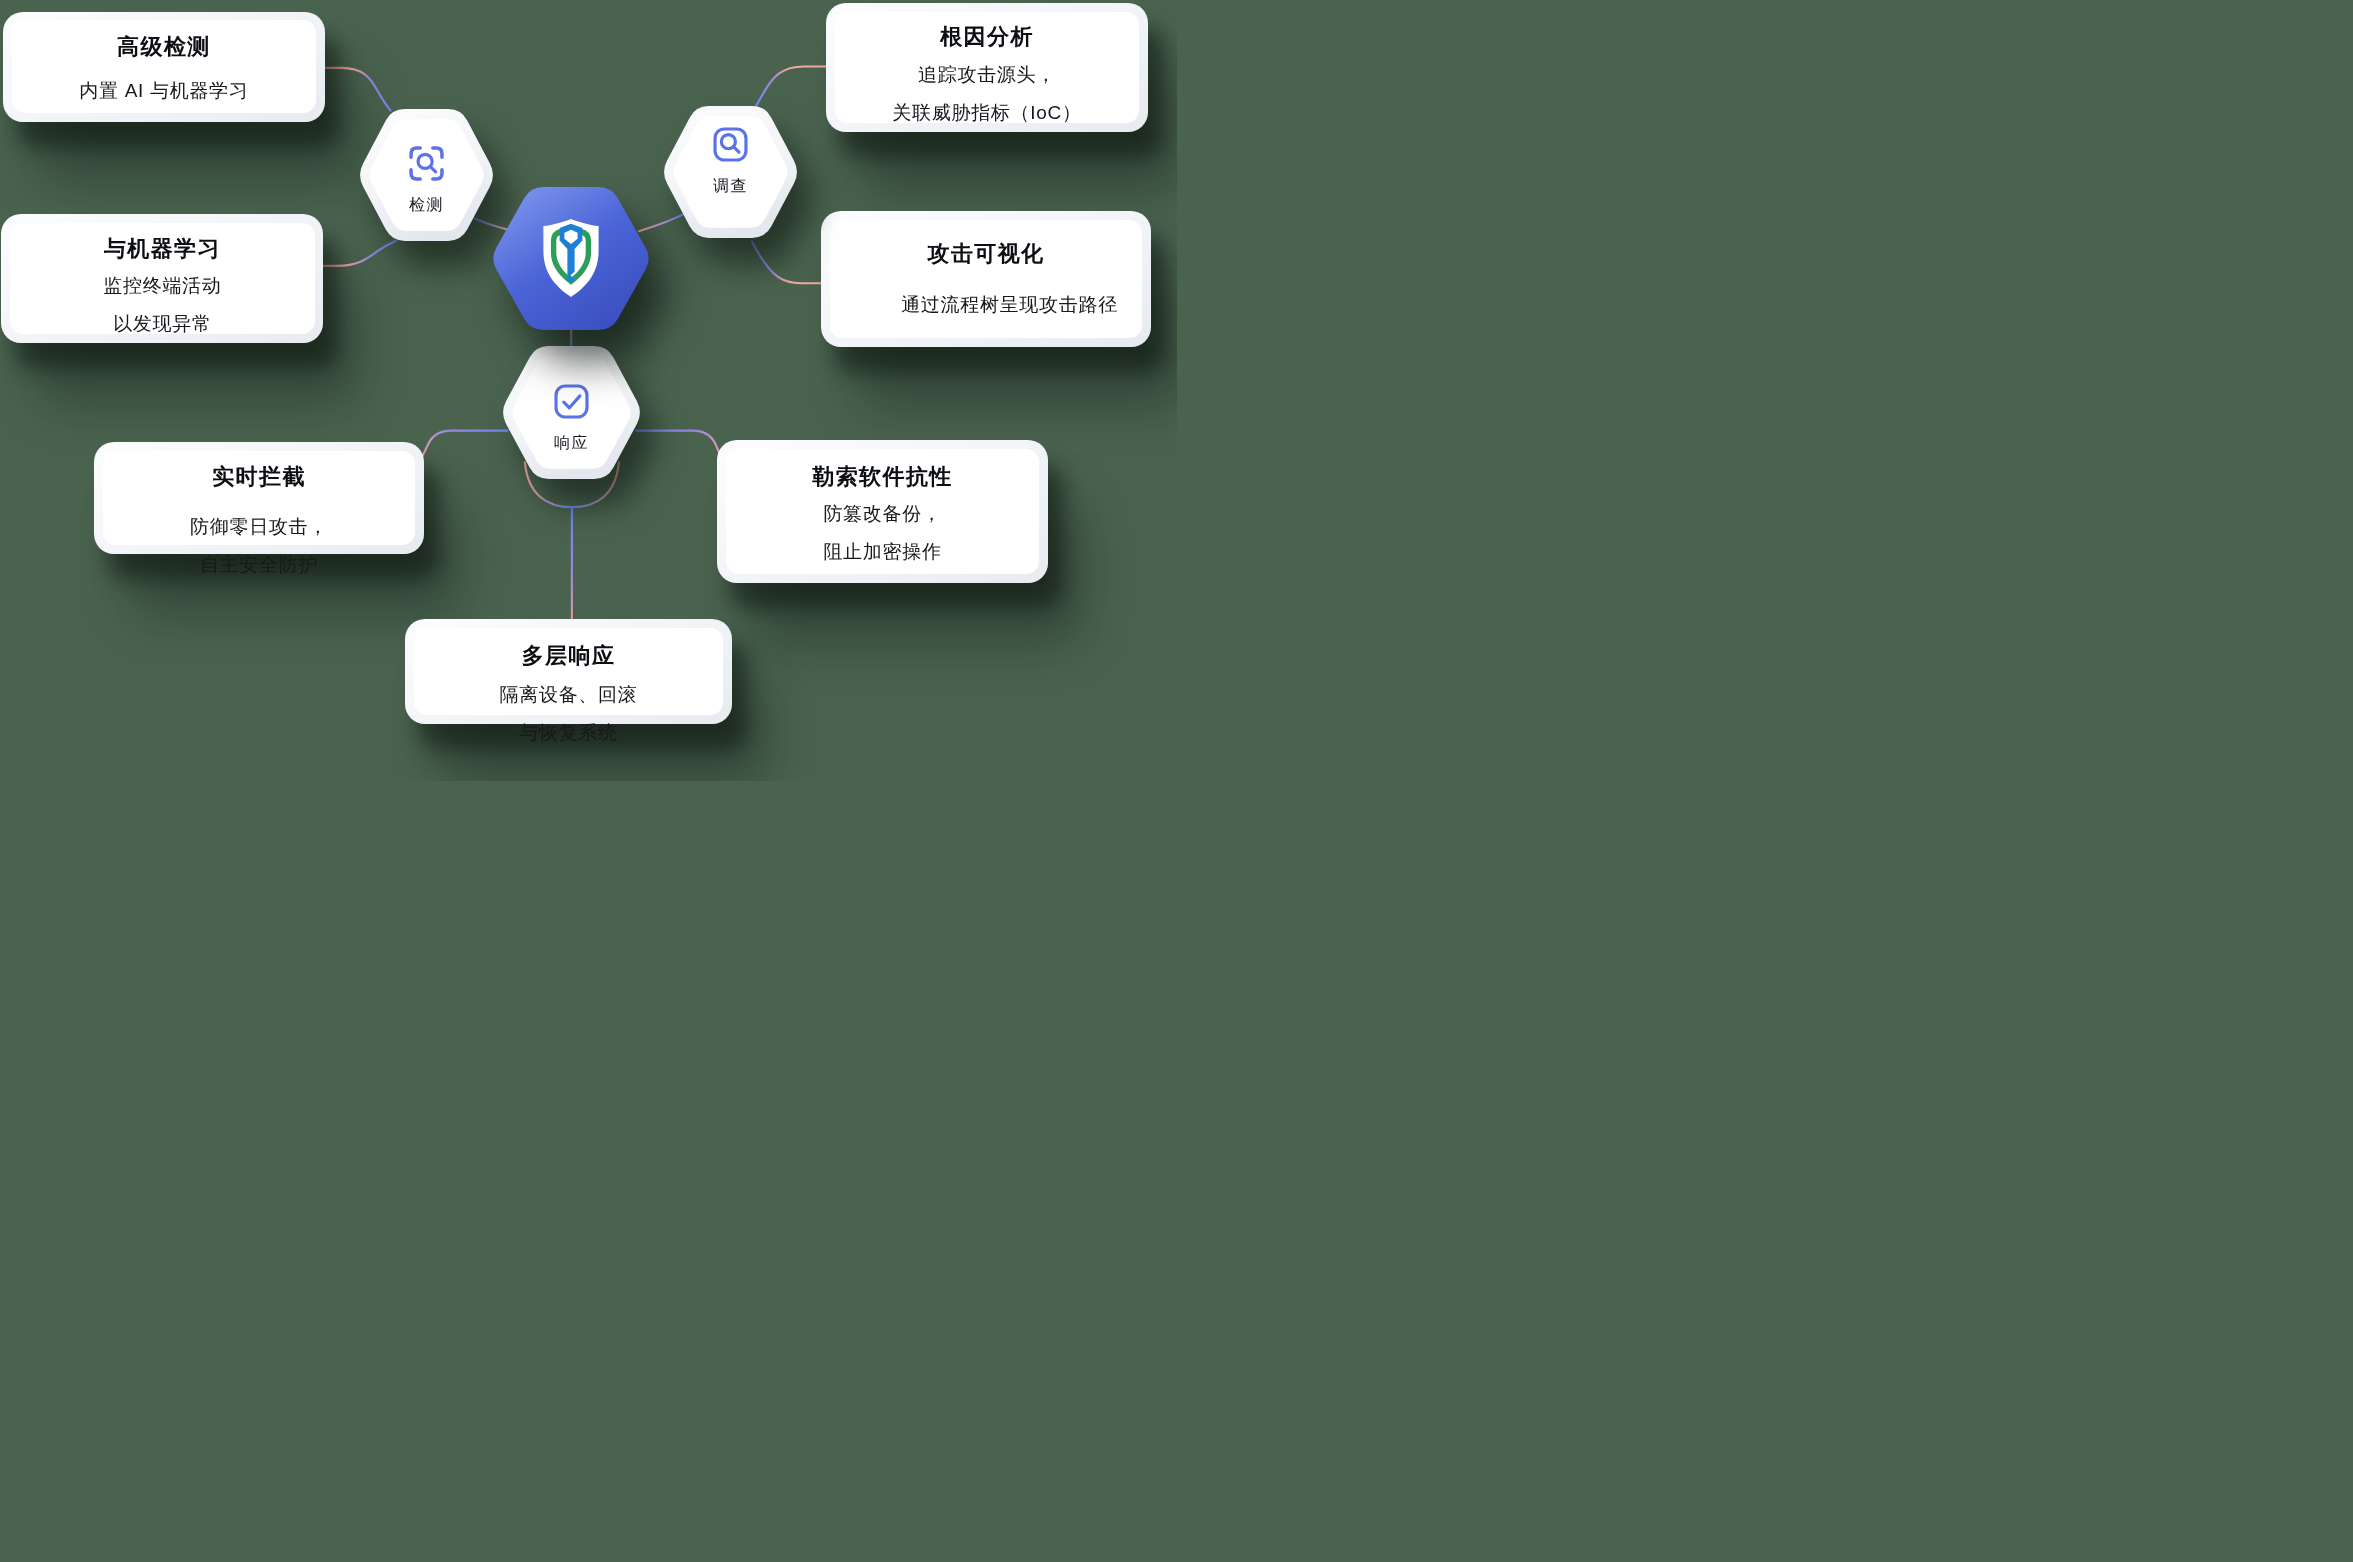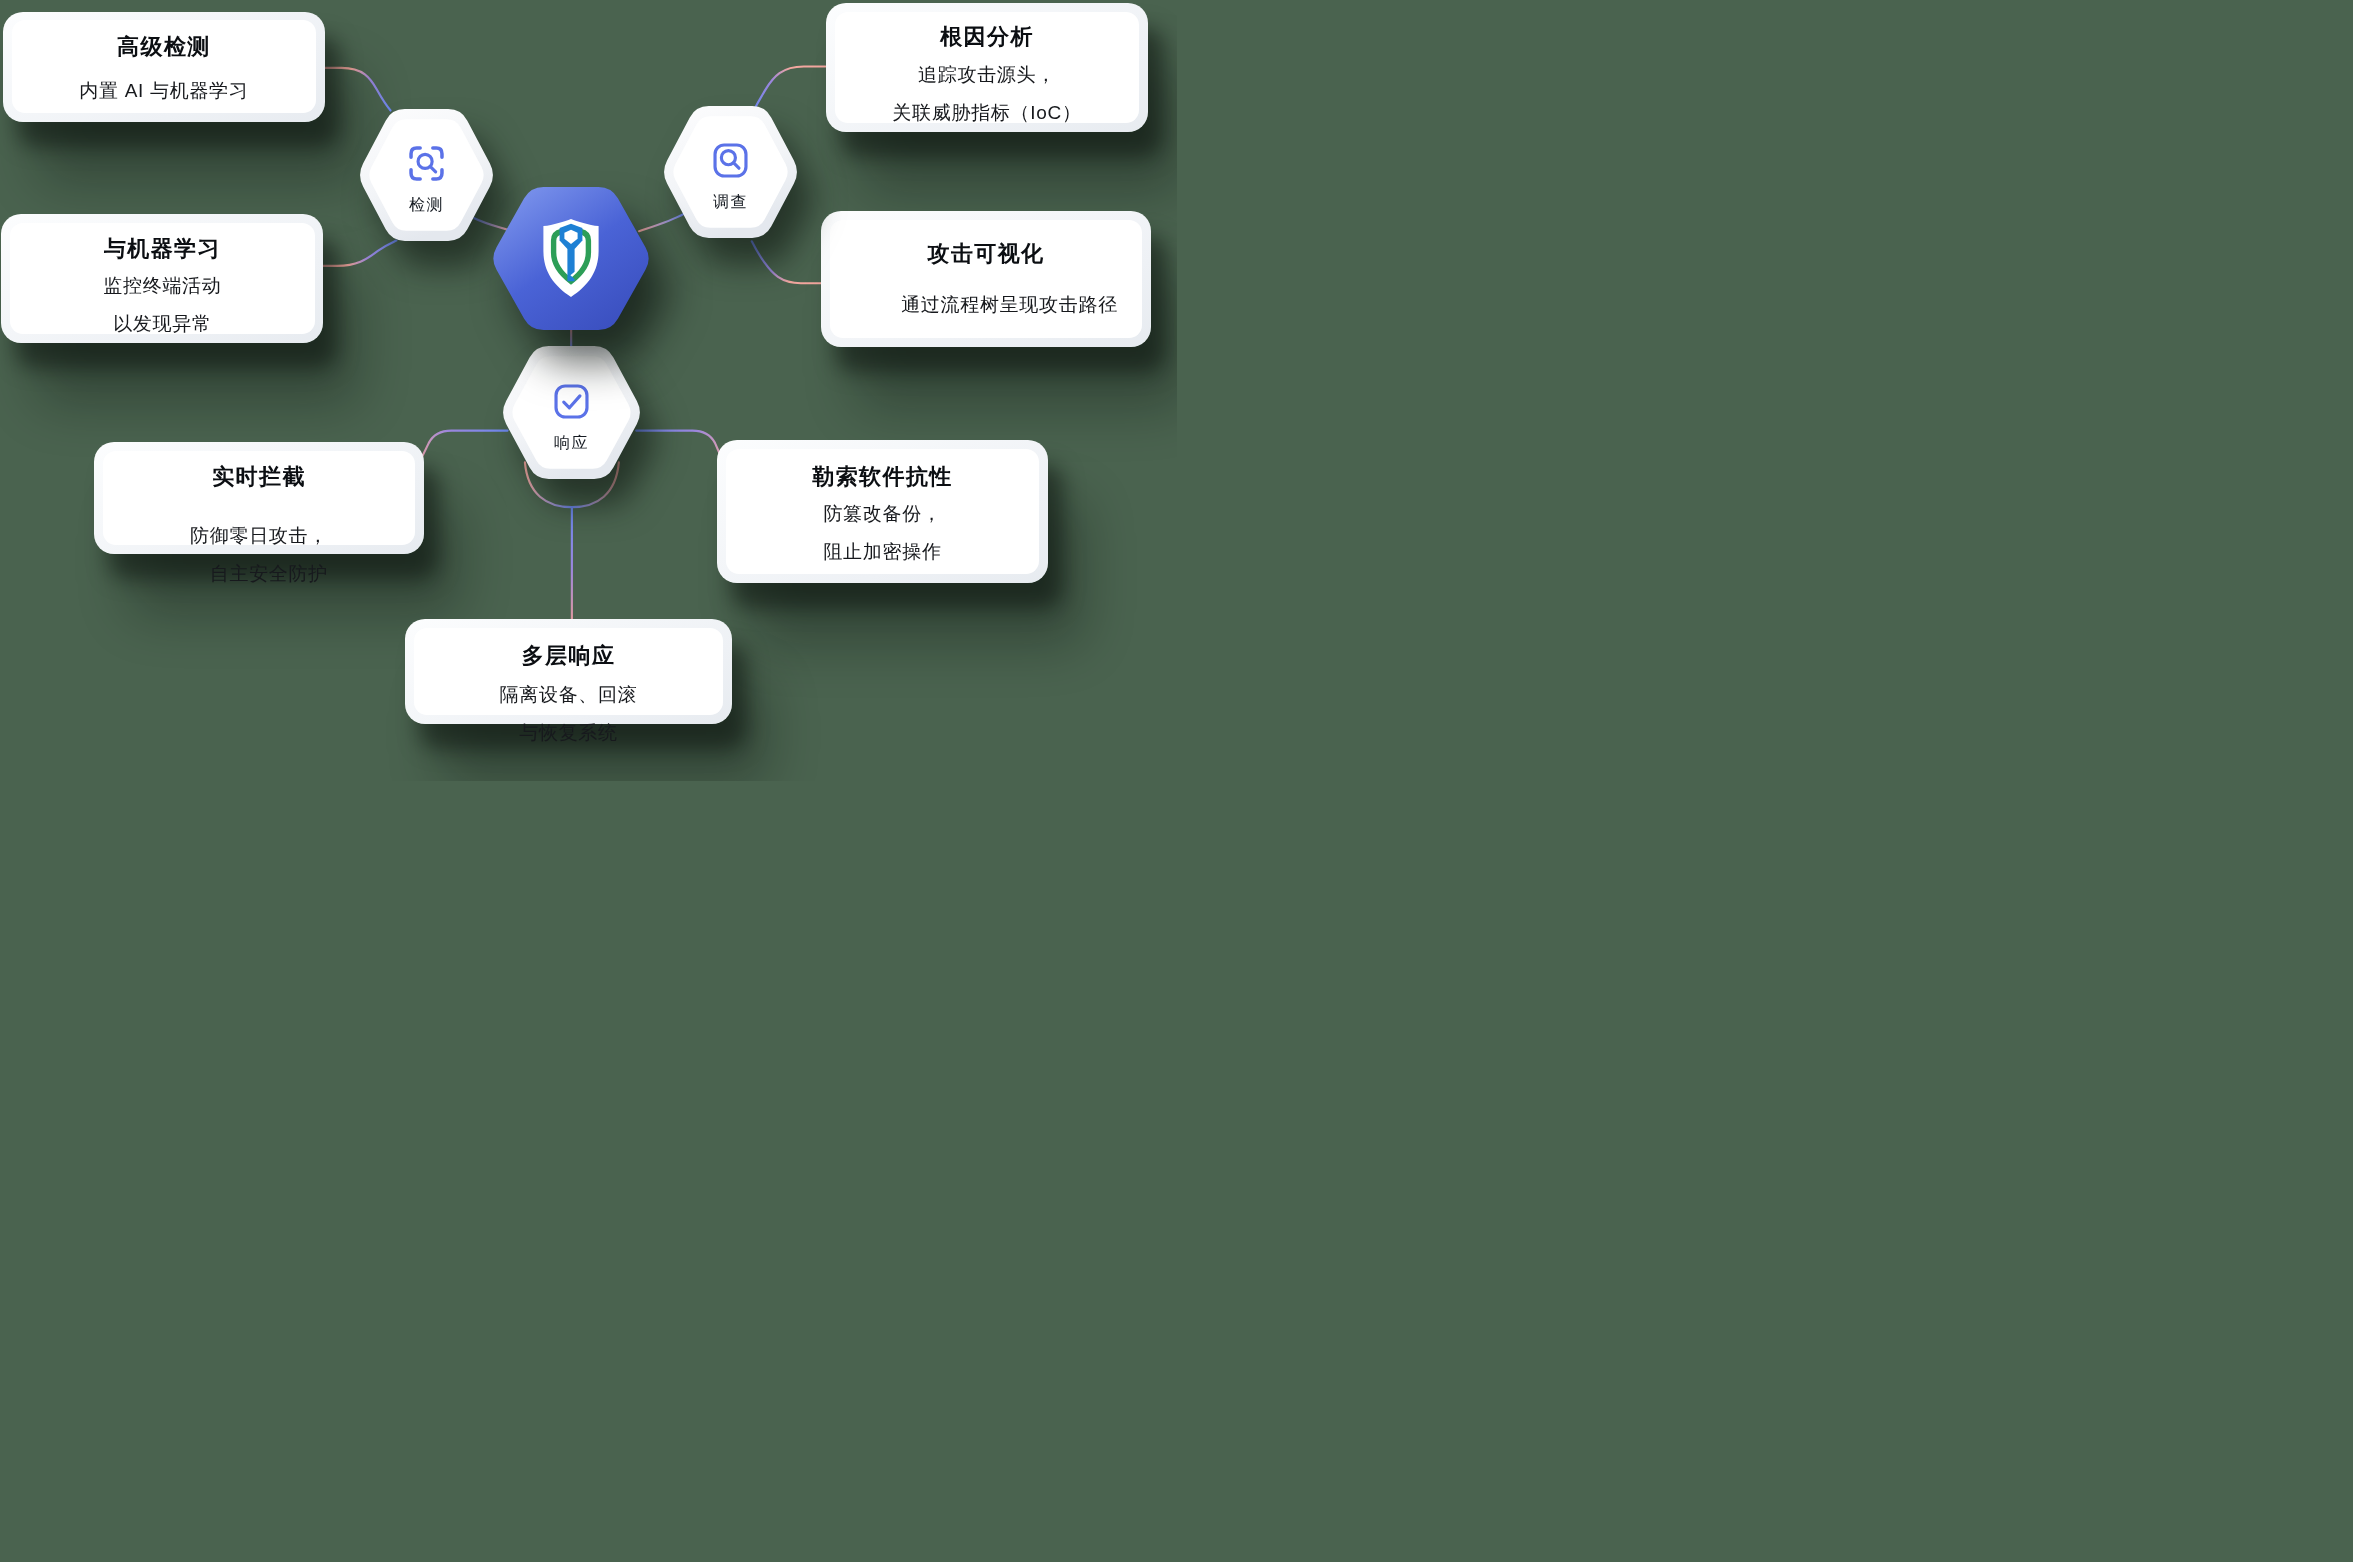--- a/index.html
+++ b/index.html
@@ -50,21 +50,21 @@
     font-size:19px;
     letter-spacing:0.7px;
     line-height:38px;
     color:var(--body-color);
   }
   
   .c0 .card-title{margin-top:11.6px;} .c0 .card-body{margin-top:10px;}
   .c1 .card-title{margin-top:10px;} .c1 .card-body{margin-top:4.3px;}
   .c2 .card-title{margin-top:11.6px;} .c2 .card-body{margin-top:3px;}
   .c3 .card-title{margin-top:19px;} .c3 .card-body{margin-top:17.3px;margin-left:47px;}
-  .c4 .card-title{margin-top:11.6px;} .c4 .card-body{margin-top:25px;text-align:right;}
+  .c4 .card-title{margin-top:11.6px;} .c4 .card-body{margin-top:16px;}
   .c5 .card-title{margin-top:13px;} .c5 .card-body{margin-top:2.9px;}
   .c6 .card-title{margin-top:13px;} .c6 .card-body{margin-top:5.8px;}
 
   .hex{position:absolute;z-index:4;}
   .hex svg.hexshape{position:absolute;left:0;top:0;overflow:visible;}
   .hex.shadow-soft{filter:drop-shadow(16px 26px 16px rgba(8,14,10,.55));}
   .hex.shadow-deep{filter:drop-shadow(20px 32px 20px rgba(4,9,6,.62));}
   .hex-content{
     position:absolute;inset:0;
     display:flex;flex-direction:column;align-items:center;
@@ -254,21 +254,21 @@
       </svg>
       <div class="hex-label">检测</div>
     </div>
   </div>
 
   <div class="hex shadow-soft hex-white" style="left:661px;top:106px;width:139px;height:132px">
       <svg class="hexshape" width="139" height="132" viewBox="0 0 192 182">
         <path d="M39.6,15.9Q48.0,0.0 66.0,0.0L126.0,0.0Q144.0,0.0 152.4,15.9L183.6,75.1Q192.0,91.0 183.6,106.9L152.4,166.1Q144.0,182.0 126.0,182.0L66.0,182.0Q48.0,182.0 39.6,166.1L8.4,106.9Q0.0,91.0 8.4,75.1Z" fill="url(#hexGradLight)"></path>
         <path d="M48.9,25.5Q55.0,14.0 68.0,14.0L124.0,14.0Q137.0,14.0 143.1,25.5L171.9,79.5Q178.0,91.0 171.9,102.5L143.1,156.5Q137.0,168.0 124.0,168.0L68.0,168.0Q55.0,168.0 48.9,156.5L20.1,102.5Q14.0,91.0 20.1,79.5Z" fill="#ffffff"></path>
       </svg>
-    <div class="hex-content" style="padding-top:32px">
+    <div class="hex-content" style="padding-top:16px">
       <svg class="node-icon" width="45" height="45" viewBox="0 0 64 64" stroke-width="4.5">
         <rect x="10" y="10" width="44" height="44" rx="13"></rect>
         <circle cx="29" cy="28" r="10"></circle>
         <path d="M36.5,35.5 L44,43"></path>
       </svg>
       <div class="hex-label">调查</div>
     </div>
   </div>
 
   <div class="hex shadow-soft hex-white" style="left:500px;top:346px;width:143px;height:133px">

